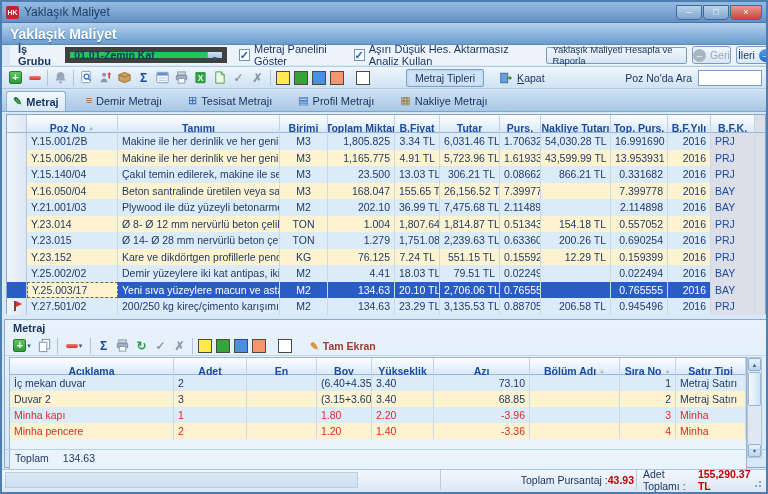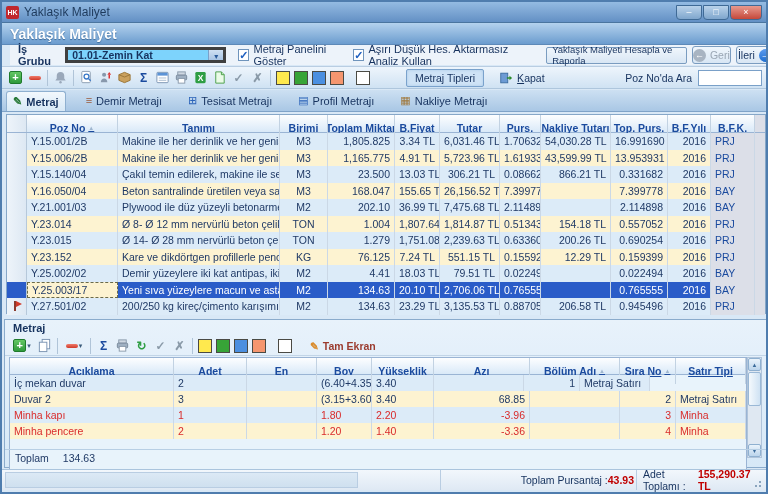--- a/index.html
+++ b/index.html
@@ -10,21 +10,21 @@
   .appbadge{width:13px;height:13px;background:#c0272d;color:#fff;font-size:7px;font-weight:bold;display:flex;align-items:center;justify-content:center;border-radius:2px;margin-right:5px;}
   .wtitle{font-size:12px;color:#1e3a5c;}
   .winbtns{margin-left:auto;display:flex;gap:1px;}
   .winbtn{width:26px;height:15px;border:1px solid #3f6a96;border-radius:0 0 4px 4px;background:linear-gradient(#b9d2ea,#7fa6cd);color:#fff;font-size:9px;line-height:12px;text-align:center;}
   .winbtn.close{background:linear-gradient(#e89a8e,#c5483a);width:32px;}
   
   .pageheader{position:absolute;left:0;top:21px;width:100%;height:22px;background:linear-gradient(#b4d2ee,#6b9cce);border-bottom:1px solid #5d89b8;color:#fff;font-size:14px;font-weight:bold;padding:3px 8px;text-shadow:0 1px 1px #3a699a;}
   
   .controlrow{position:absolute;left:8px;top:43px;width:100%;height:20px;background:#edf3fa;display:flex;align-items:center;font-size:11px;color:#16325e;}
   .lbl-grubu{font-weight:bold;margin-left:8px;}
-  .combo{margin-left:10px;width:194px;height:16px;background:#7dd3fc;border:3px solid #404040;display:flex;align-items:center;}
+  .combo{margin-left:10px;width:194px;height:16px;background:#22c55e;border:5px solid #404040;display:flex;align-items:center;}
   .combo .val{flex:1;padding:0 4px;font-weight:bold;font-size:10.5px;overflow:hidden;white-space:nowrap;}
   .combo .drop{width:15px;height:100%;background:linear-gradient(#cfe0f2,#a8c4e4);border-left:1px solid #7aa0c8;font-size:8px;color:#2a5a9a;text-align:center;line-height:14px;}
   .chk{display:flex;align-items:center;gap:4px;margin-left:12px;}
   .chkbox{width:12px;height:12px;background:#fff;border:1px solid #6f94bc;color:#2060c0;font-size:11px;line-height:10px;text-align:center;font-weight:bold;}
   .btn{border:1px solid #7a9cc0;border-radius:2px;background:linear-gradient(#f0f6fc,#d8e6f4);color:#16325e;display:flex;align-items:center;justify-content:center;}
   .hesapla{margin-left:10px;height:17px;padding:0 5px;font-size:9.5px;}
   .navbtn{height:18px;width:46px;margin-left:5px;border-radius:3px;font-size:10.5px;gap:4px;}
   .navbtn .circ{width:13px;height:13px;border-radius:50%;color:#fff;font-size:9px;line-height:13px;text-align:center;}
   .geri{color:#9aa6b4;}
   .geri .circ{background:#a8b4c2;}
@@ -44,21 +44,21 @@
   .searchwrap{margin-left:auto;display:flex;align-items:center;gap:6px;font-size:10.5px;color:#16325e;}
   .searchinput{width:64px;height:16px;border:1px solid #7aa0c8;background:#fff;}
   
   .tabstrip{position:absolute;left:0;top:88px;width:100%;height:22px;background:linear-gradient(#cde0f2,#a9c7e5);border-bottom:1px solid #7fa3c8;display:flex;align-items:center;padding:0 4px;gap:14px;}
   .tab{display:flex;align-items:center;gap:4px;font-size:11px;color:#16325e;padding:2px 6px;}
   .tab.active{font-weight:bold;background:linear-gradient(#f2f8fd,#d7e8f6);border:1px solid #8fb0d0;border-bottom:none;border-radius:3px 3px 0 0;height:20px;margin-bottom:-1px;}
   .tabicon{font-size:11px;line-height:11px;}
   
   .maingrid{position:absolute;left:4px;top:112px;width:760px;height:200px;border:1px solid #86a7c8;background:#dcdfe8;font-size:10.5px;color:#203a66;}
   .ghead{display:flex;height:18px;background:linear-gradient(#fdfeff,#d9e9f8);border-bottom:1px solid #9ab4d4;color:#1a4a9e;font-weight:bold;}
-  .hcell{display:flex;align-items:center;justify-content:center;border-right:1px solid #c2d2e2;padding:13px 2px;overflow:hidden;white-space:nowrap;gap:3px;text-decoration:underline;}
+  .hcell{display:flex;align-items:center;justify-content:center;border-right:1px solid #c2d2e2;padding:13px 2px;overflow:hidden;white-space:nowrap;gap:3px;}
   .sortmark{font-size:6px;color:#9fb6cf;}
   .grow{display:flex;height:16.5px;}
   .gcell{padding:0 4px;border-right:1px solid #cbd8e6;overflow:hidden;white-space:nowrap;line-height:16.5px;}
   .ind{width:20px;background:linear-gradient(90deg,#eef4fa,#dde8f3);border-right:1px solid #b6c8da;position:relative;}
   .row-blue .gcell{background:#dcebf8;}
   .row-cream .gcell{background:#fdf3d1;}
   .row-sel .gcell{background:#2a5cc8;color:#fff;}
   .row-sel .ind{background:#2a5cc8;}
   .row-sel .gcell.focuscell{background:#fdf3d1;color:#203a66;border:1px dashed #6a6a4a;line-height:15px;}
   .gcell.bfkcell{background:#dcdfe8 !important;color:#1a4a9e !important;}
@@ -542,20 +542,21 @@
             <span>Satır Tipi</span>
           </div>
         </div>
       <div id="mbody">
           <div class="mrow row-blue">
             <div class="gcell m0 al">İç mekan duvar</div>
             <div class="gcell m1 al">2</div>
             <div class="gcell m2 al"></div>
             <div class="gcell m3 al">(6.40+4.35)</div>
             <div class="gcell m4 al">3.40</div>
+            <div class="gcell m5 ar">73.10</div>
             <div class="gcell m6 al"></div>
             <div class="gcell m7 ar">1</div>
             <div class="gcell m8 al">Metraj Satırı</div>
           </div>
           <div class="mrow row-cream">
             <div class="gcell m0 al">Duvar 2</div>
             <div class="gcell m1 al">3</div>
             <div class="gcell m2 al"></div>
             <div class="gcell m3 al">(3.15+3.60)</div>
             <div class="gcell m4 al">3.40</div>

